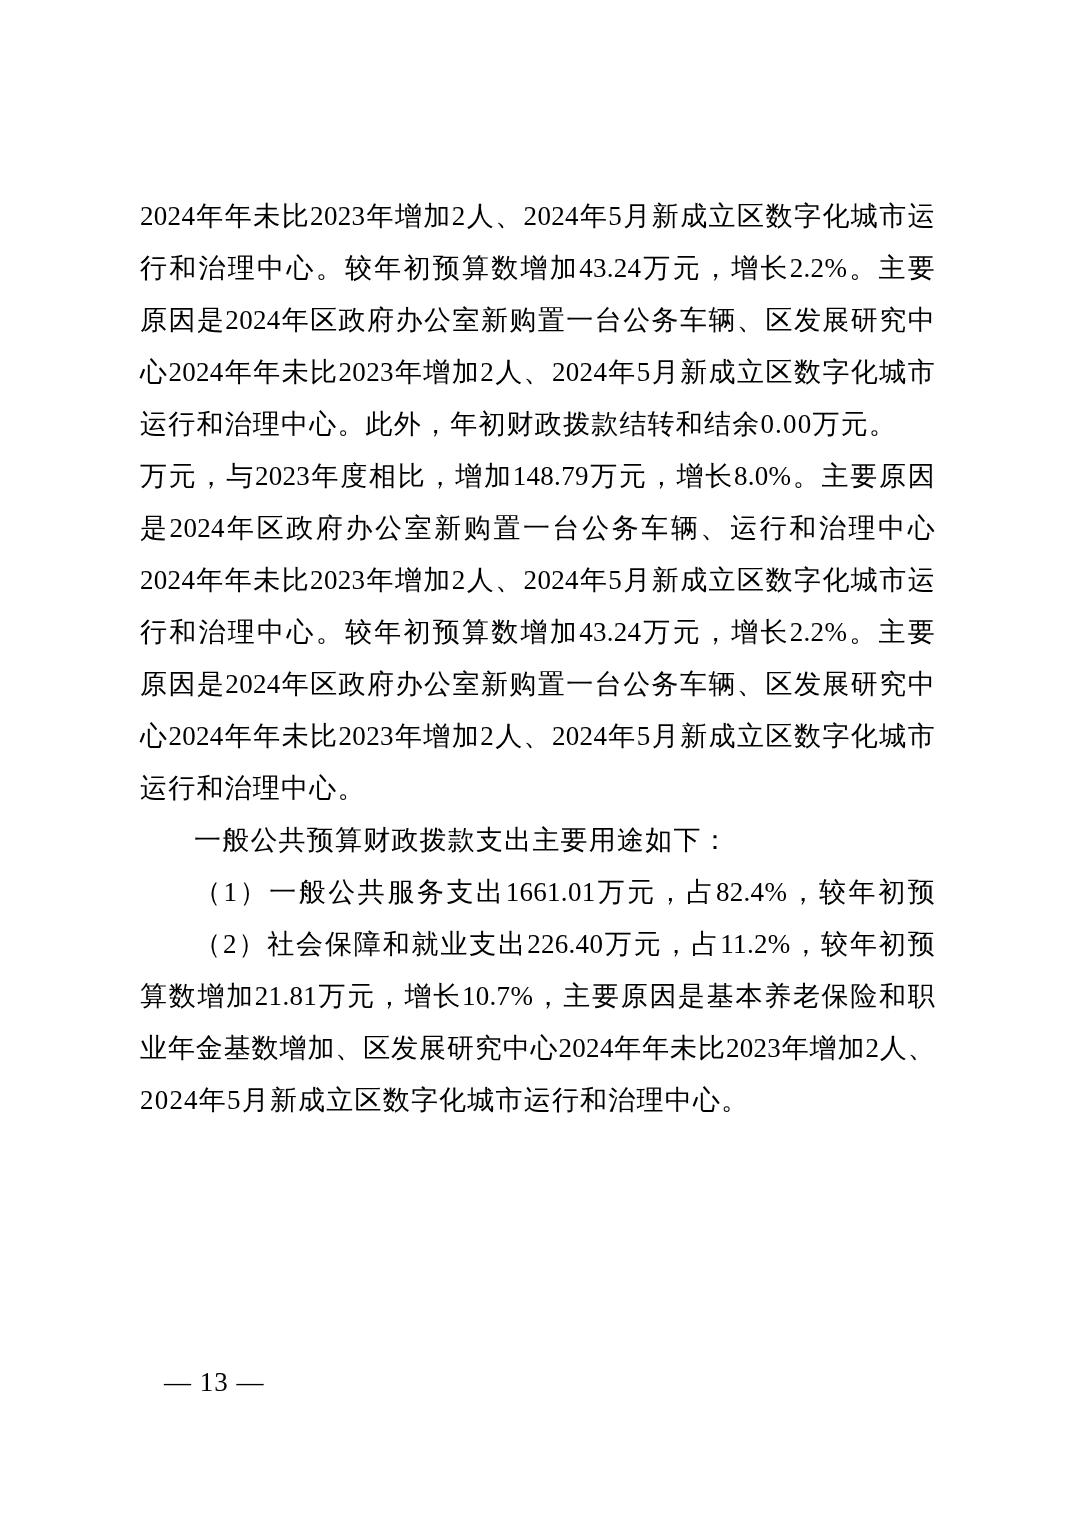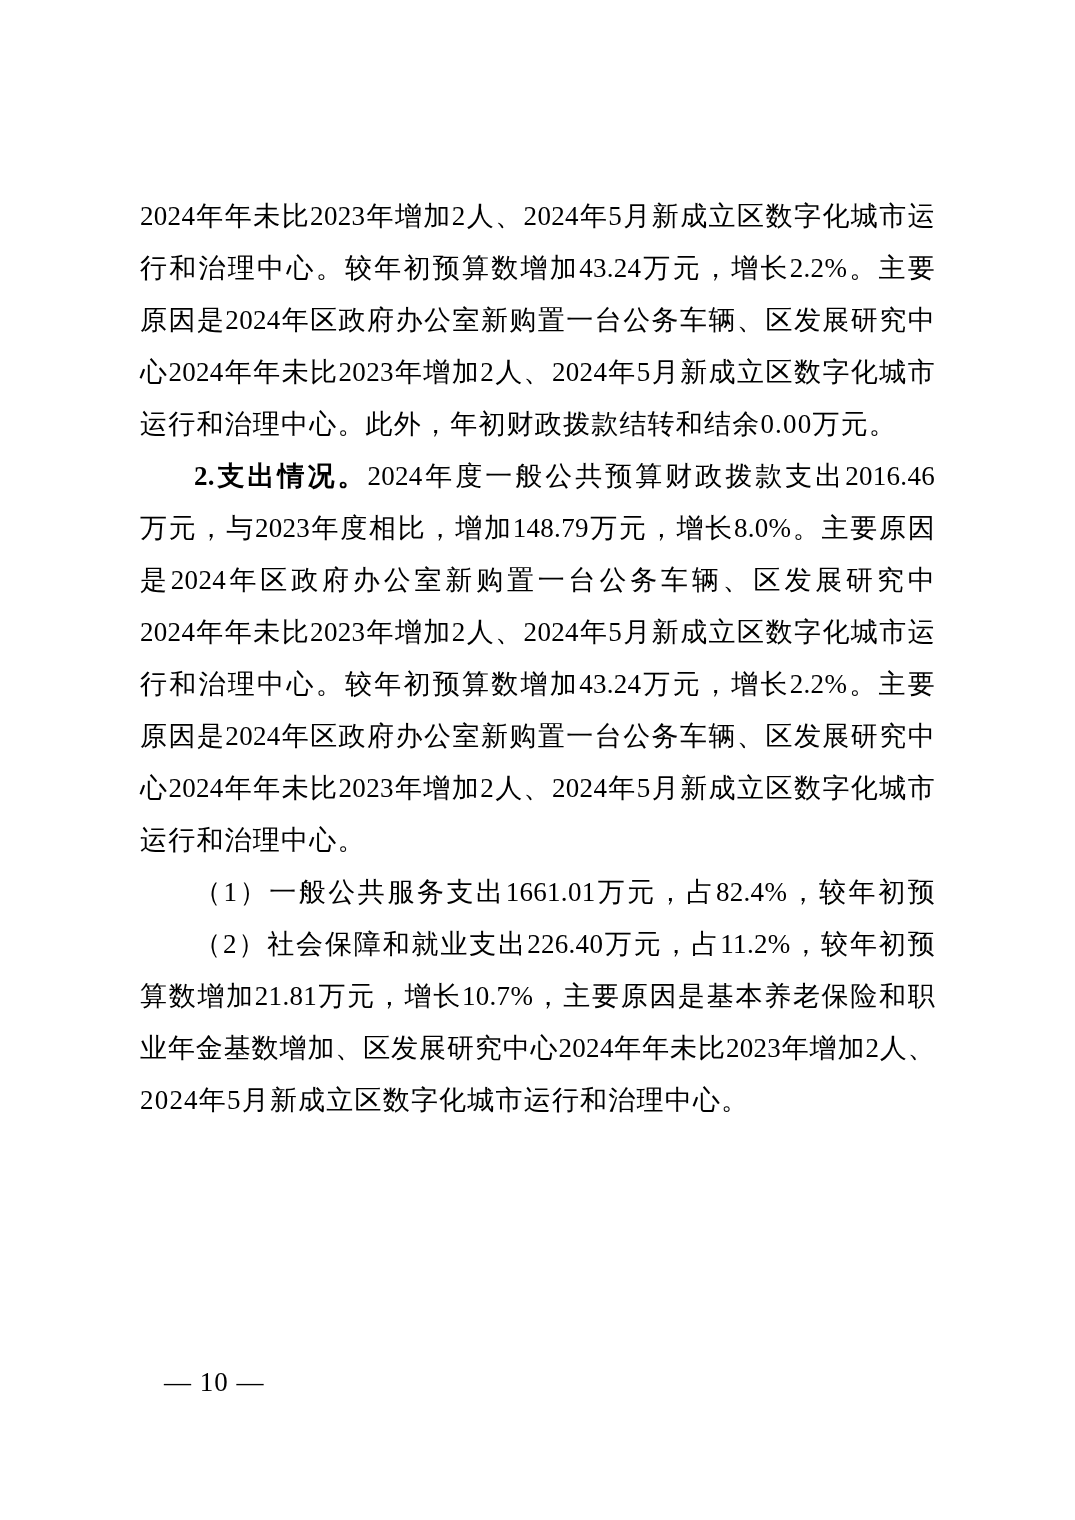--- a/index.html
+++ b/index.html
@@ -65,33 +65,35 @@
 <div class="page">
   <main class="body-text">
       <div class="paragraph">
         <div class="line"><span>2024年年未比2023年增加2人、2024年5月新成立区数字化城市运</span></div>
         <div class="line"><span>行和治理中心。较年初预算数增加43.24万元，增长2.2%。主要</span></div>
         <div class="line"><span>原因是2024年区政府办公室新购置一台公务车辆、区发展研究中</span></div>
         <div class="line"><span>心2024年年未比2023年增加2人、2024年5月新成立区数字化城市</span></div>
         <div class="line last"><span>运行和治理中心。此外，年初财政拨款结转和结余0.00万元。</span></div>
       </div>
       <div class="paragraph">
-        <div class="line indent"><span class="bold">2.支出情况。</span><span>2024年度一般公共预算财政拨款支出2016.46</span></div>
         <div class="line"><span>万元，与2023年度相比，增加148.79万元，增长8.0%。主要原因</span></div>
-        <div class="line"><span>是2024年区政府办公室新购置一台公务车辆、区发展研究中</span></div>
+        <div class="line"><span>是2024年区政府办公室新购置一台公务车辆、运行和治理中心</span></div>
         <div class="line"><span>2024年年未比2023年增加2人、2024年5月新成立区数字化城市运</span></div>
         <div class="line"><span>行和治理中心。较年初预算数增加43.24万元，增长2.2%。主要</span></div>
         <div class="line"><span>原因是2024年区政府办公室新购置一台公务车辆、区发展研究中</span></div>
         <div class="line"><span>心2024年年未比2023年增加2人、2024年5月新成立区数字化城市</span></div>
         <div class="line last"><span>运行和治理中心。</span></div>
+      </div>
+      <div class="paragraph">
+        <div class="line last indent"><span>一般公共预算财政拨款支出主要用途如下：</span></div>
       </div>
       <div class="paragraph">
         <div class="line indent"><span>（1）一般公共服务支出1661.01万元，占82.4%，较年初预</span></div>
       </div>
       <div class="paragraph">
         <div class="line indent"><span>（2）社会保障和就业支出226.40万元，占11.2%，较年初预</span></div>
         <div class="line"><span>算数增加21.81万元，增长10.7%，主要原因是基本养老保险和职</span></div>
         <div class="line"><span>业年金基数增加、区发展研究中心2024年年未比2023年增加2人、</span></div>
         <div class="line last"><span>2024年5月新成立区数字化城市运行和治理中心。</span></div>
       </div>
     </main>
-  <div class="page-number">— 10 —</div>
+  <div class="page-number">— 13 —</div>
 </div>
 
 </body></html>

